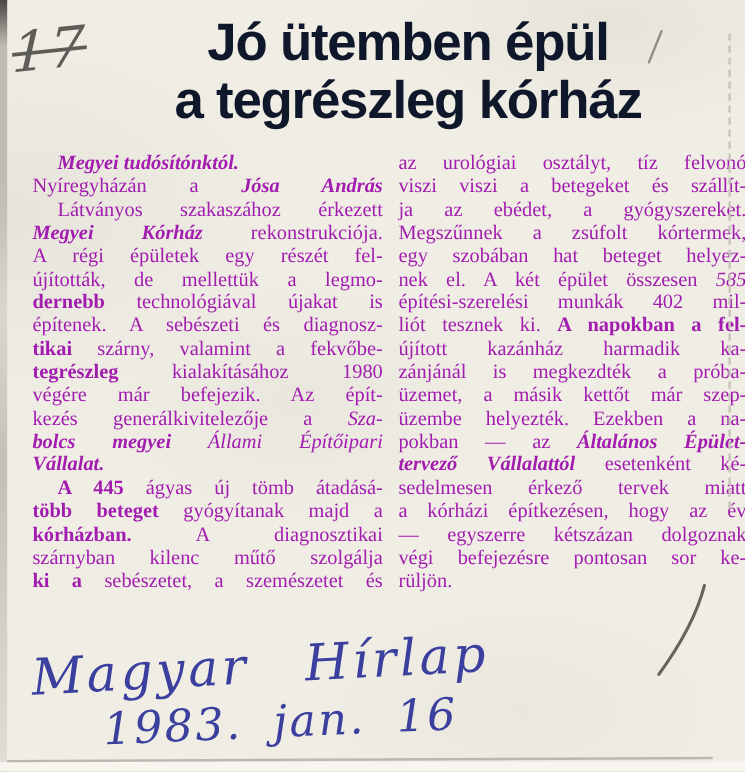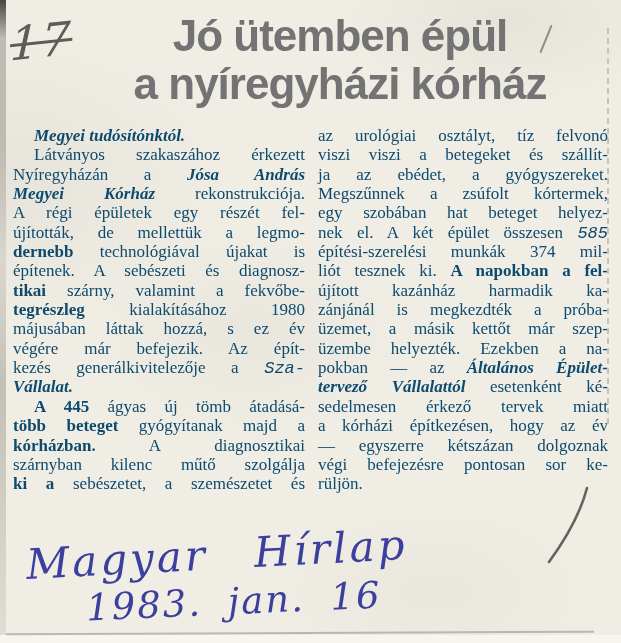--- a/index.html
+++ b/index.html
@@ -45,41 +45,41 @@
     opacity:.85;
   }
   .slash-mark{
     position:absolute;left:545px;top:24px;width:2px;height:30px;
     background:#908d84;transform:rotate(22deg);border-radius:2px;
   }
   .headline{
     position:absolute;left:60px;top:12px;width:560px;
     text-align:center;
     font-family:"Liberation Sans","DejaVu Sans",sans-serif;
-    font-weight:bold;color:#737373;
+    font-weight:bold;color:#0f172a;
     font-size:44px;line-height:48px;letter-spacing:-1px;
   }
   .column{
     position:absolute;top:126px;
-    font-size:17px;line-height:19.35px;color:#0c4a6e;
+    font-size:17px;line-height:19.35px;color:#a21caf;margin-left:14px;
   }
   .column.left{left:13px;width:292px;}
   .column.right{left:318px;width:290px;}
   .tline{
     text-align:justify;
     -moz-text-align-last:justify;
     text-align-last:justify;
     white-space:normal;
     height:19.35px;overflow:visible;
   }
   .tline.nojust{text-align:left;text-align-last:left;}
   .tline.indent{padding-left:21px;}
   .s-n{font-weight:normal;font-style:normal;}
   .s-b{font-weight:bold;}
-  .s-i{font-style:italic;font-family:Liberation Mono, monospace;}
+  .s-i{font-style:italic;}
   .s-bi{font-weight:bold;font-style:italic;}
   .handwriting{
     position:absolute;color:#3b3f9e;
     font-family:"DejaVu Serif",serif;font-style:italic;
   }
   .hw-pub{
     left:26px;top:530px;font-size:42px;
     transform:rotate(-3deg);letter-spacing:3px;word-spacing:30px;
   }
   .hw-date{
@@ -93,52 +93,52 @@
 
 <div class="page">
   <div class="texture"></div>
   <div class="left-edge"></div>
 
   <div class="corner-number">17</div>
   <div class="slash-mark"></div>
 
   <div class="headline">
     <div>Jó ütemben épül</div>
-    <div>a nyíregyházi kórház</div>
+    <div>a tegrészleg kórház</div>
   </div>
 
   <div class="column left" id="col-left">
       <div class="tline indent nojust"><span class="s-bi">Megyei tudósítónktól.</span></div>
+      <div class="tline"><span class="s-n">Nyíregyházán a </span><span class="s-bi">Jósa András</span></div>
       <div class="tline indent"><span class="s-n">Látványos szakaszához érkezett</span></div>
-      <div class="tline"><span class="s-n">Nyíregyházán a </span><span class="s-bi">Jósa András</span></div>
       <div class="tline"><span class="s-bi">Megyei Kórház</span><span class="s-n"> rekonstrukciója.</span></div>
       <div class="tline"><span class="s-n">A régi épületek egy részét fel-</span></div>
       <div class="tline"><span class="s-n">újították, de mellettük a legmo-</span></div>
       <div class="tline"><span class="s-b">dernebb</span><span class="s-n"> technológiával újakat is</span></div>
       <div class="tline"><span class="s-n">építenek. A sebészeti és diagnosz-</span></div>
       <div class="tline"><span class="s-b">tikai</span><span class="s-n"> szárny, valamint a fekvőbe-</span></div>
       <div class="tline"><span class="s-b">tegrészleg</span><span class="s-n"> kialakításához 1980</span></div>
-      <div class="tline"><span class="s-n">májusában láttak hozzá, s ez év</span></div>
       <div class="tline"><span class="s-n">végére már befejezik. Az épít-</span></div>
       <div class="tline"><span class="s-n">kezés generálkivitelezője a </span><span class="s-i">Sza-</span></div>
+      <div class="tline"><span class="s-bi">bolcs megyei</span><span class="s-i"> Állami Építőipari</span></div>
       <div class="tline nojust"><span class="s-bi">Vállalat.</span></div>
       <div class="tline indent"><span class="s-b">A 445</span><span class="s-n"> ágyas új tömb átadásá-</span></div>
       <div class="tline"><span class="s-b">több beteget</span><span class="s-n"> gyógyítanak majd a</span></div>
       <div class="tline"><span class="s-b">kórházban.</span><span class="s-n"> A diagnosztikai</span></div>
       <div class="tline"><span class="s-n">szárnyban kilenc műtő szolgálja</span></div>
       <div class="tline"><span class="s-b">ki a</span><span class="s-n"> sebészetet, a szemészetet és</span></div>
     </div>
   <div class="column right" id="col-right">
       <div class="tline"><span class="s-n">az urológiai osztályt, tíz felvonó</span></div>
       <div class="tline"><span class="s-n">viszi viszi a betegeket és szállít-</span></div>
       <div class="tline"><span class="s-n">ja az ebédet, a gyógyszereket.</span></div>
       <div class="tline"><span class="s-n">Megszűnnek a zsúfolt kórtermek,</span></div>
       <div class="tline"><span class="s-n">egy szobában hat beteget helyez-</span></div>
       <div class="tline"><span class="s-n">nek el. A két épület összesen </span><span class="s-i">585</span></div>
-      <div class="tline"><span class="s-n">építési-szerelési munkák 374 mil-</span></div>
+      <div class="tline"><span class="s-n">építési-szerelési munkák 402 mil-</span></div>
       <div class="tline"><span class="s-n">liót tesznek ki. </span><span class="s-b">A napokban a fel-</span></div>
       <div class="tline"><span class="s-n">újított kazánház harmadik ka-</span></div>
       <div class="tline"><span class="s-n">zánjánál is megkezdték a próba-</span></div>
       <div class="tline"><span class="s-n">üzemet, a másik kettőt már szep-</span></div>
       <div class="tline"><span class="s-n">üzembe helyezték. Ezekben a na-</span></div>
       <div class="tline"><span class="s-n">pokban — az </span><span class="s-bi">Általános Épület-</span></div>
       <div class="tline"><span class="s-bi">tervező Vállalattól</span><span class="s-n"> esetenként ké-</span></div>
       <div class="tline"><span class="s-n">sedelmesen érkező tervek miatt</span></div>
       <div class="tline"><span class="s-n">a kórházi építkezésen, hogy az év</span></div>
       <div class="tline"><span class="s-n">— egyszerre kétszázan dolgoznak</span></div>

